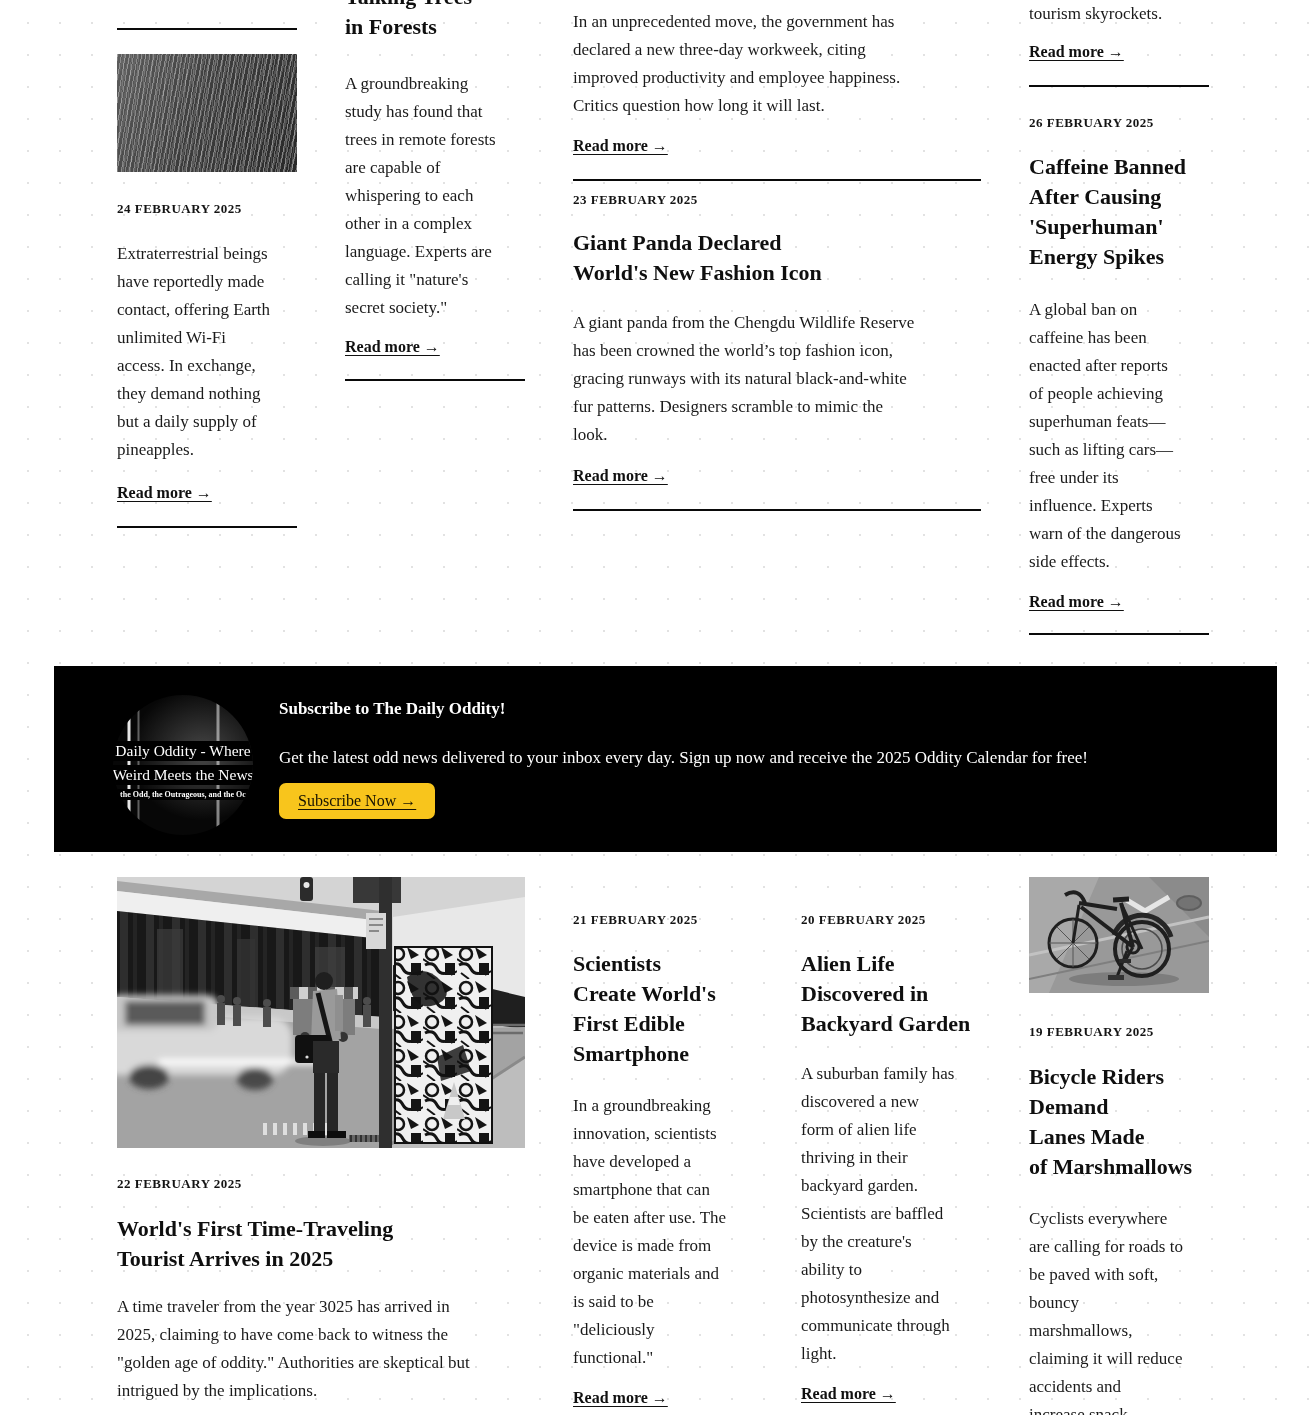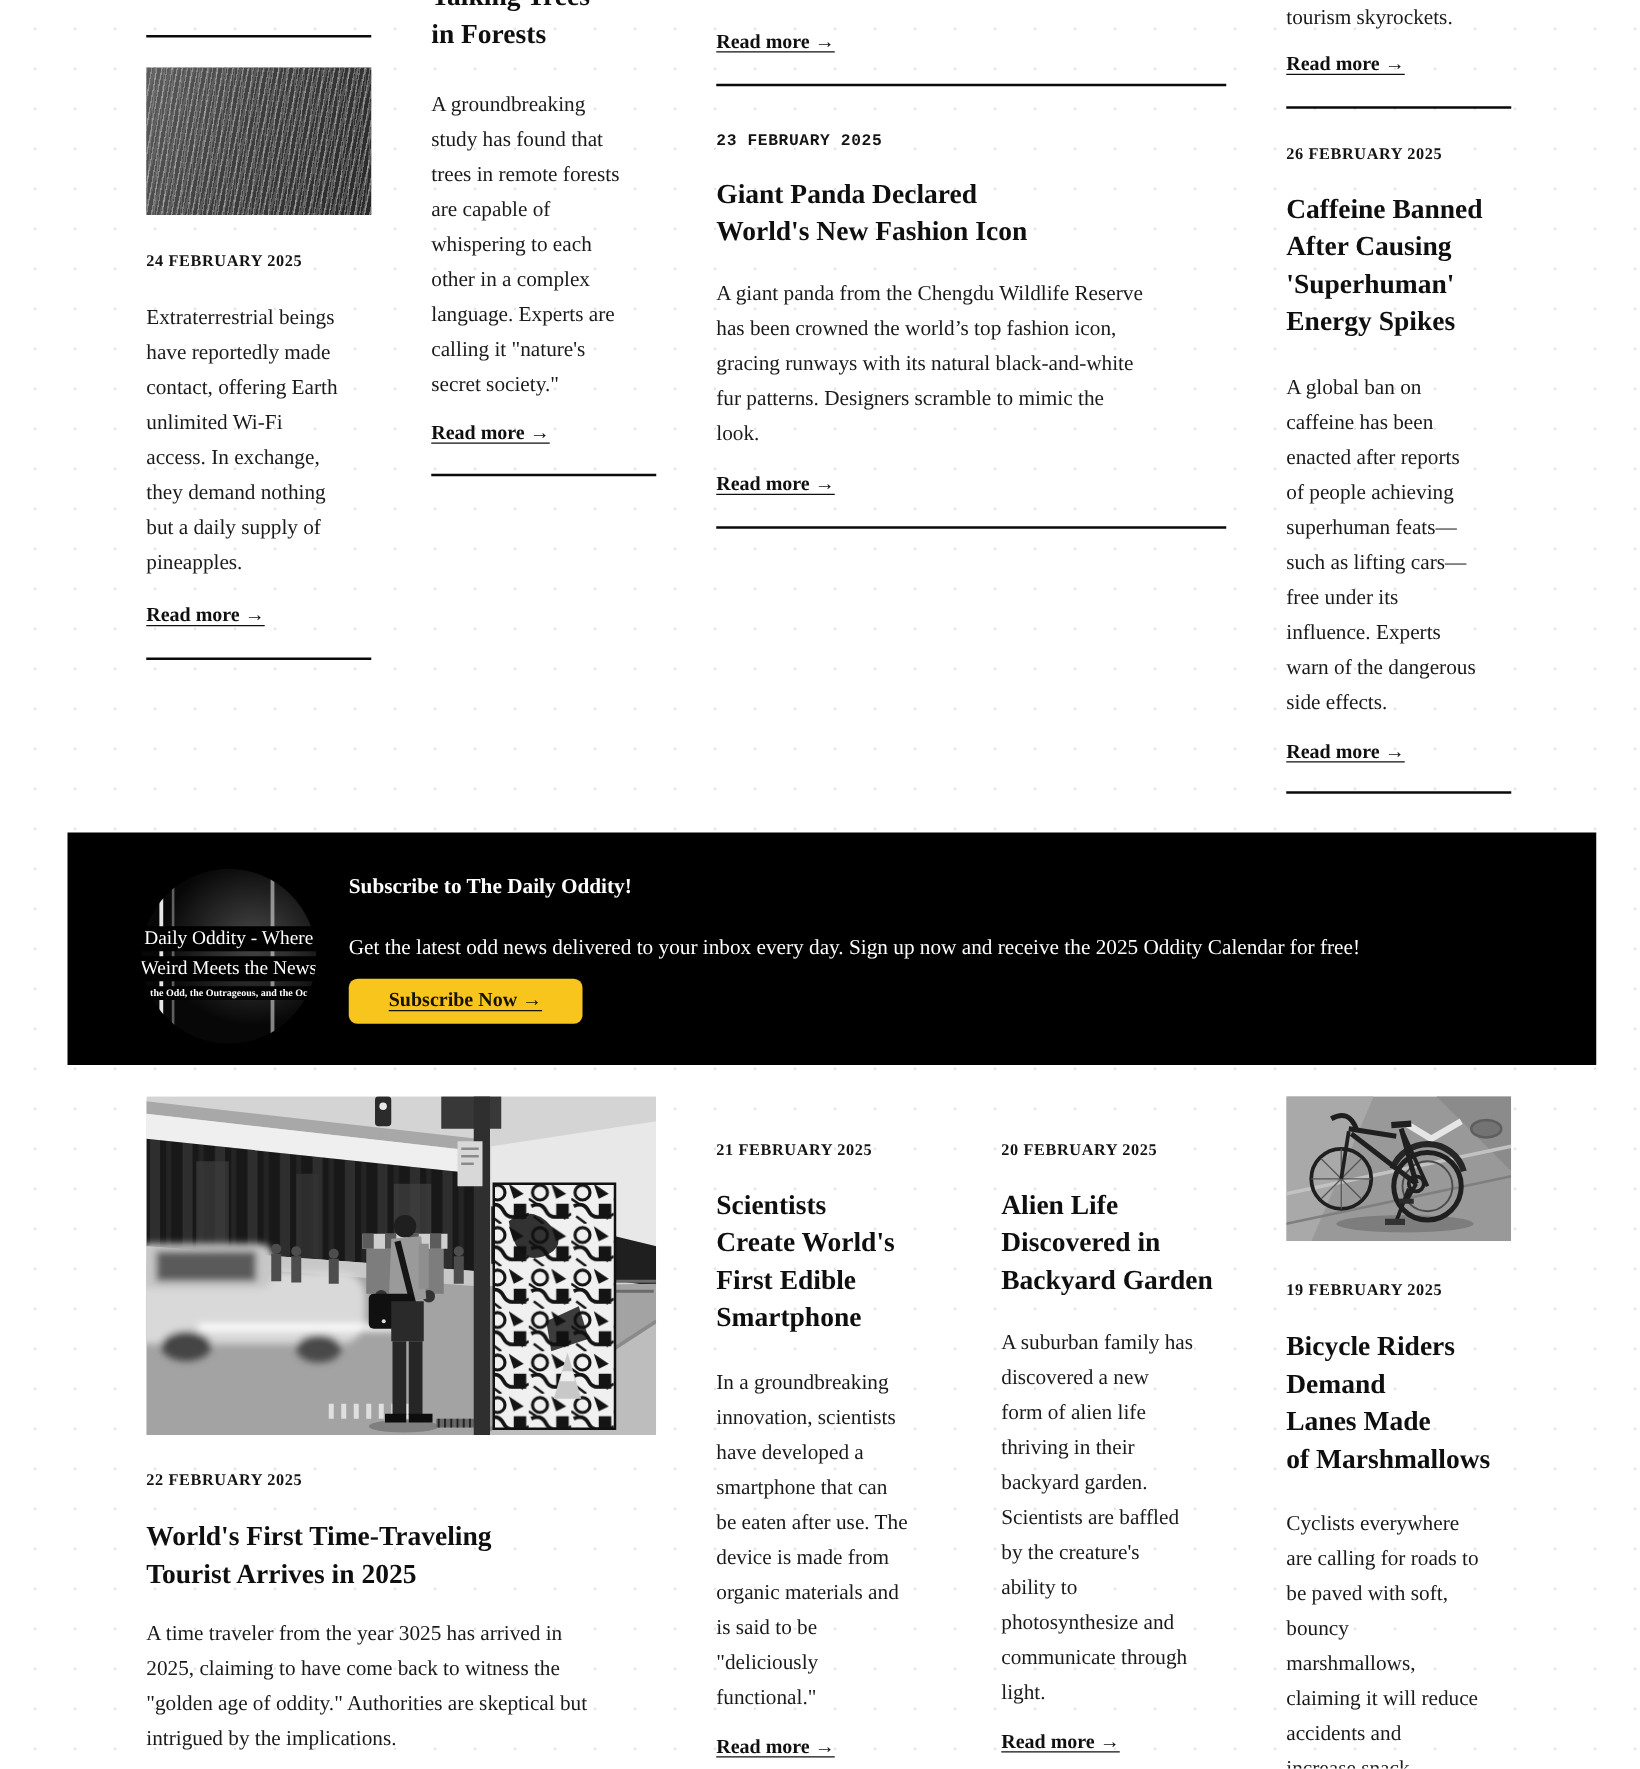--- a/index.html
+++ b/index.html
@@ -39,22 +39,22 @@
   }
   .banner-logo .ltxt { position:absolute; left:0; right:0; top:46px; display:flex; flex-direction:column; align-items:center; }
   .banner-logo .ltxt span { background:#000; color:#fff; white-space:nowrap; padding:1px 3px; }
   .l1,.l2 { font-size:15.5px; }
   .l2 { margin-top:4px; }
   .l3 { font-size:8px; font-weight:700; margin-top:4px; }
   .banner-heading { position:absolute; left:225px; top:33px; font-size:17px; font-weight:700; }
   .banner-msg { position:absolute; left:225px; top:82px; font-size:17px; }
   .banner-btn {
     position:absolute; left:225px; top:117px; display:inline-block;
-    background:#f8c51c; color:#171202; font-size:16px; font-weight:700;
-    padding:9px 32px; border-radius:7px; text-decoration:underline; text-underline-offset:3px;
+    background:#f8c51c; color:#171202; font-size:16px; font-weight:400;
+    padding:9px 19px; border-radius:7px; text-decoration:underline; text-underline-offset:3px;
   }
 </style>
 </head>
 <body>
 
 <div class="page">
 
   <section>
 
     <article class="card narrow" style="left:117px; top:0; width:180px;">
@@ -84,25 +84,29 @@
 other in a complex
 language. Experts are
 calling it "nature's
 secret society."</p>
       <a class="readmore" href="#" style="margin-top:16px;">Read more →</a>
       <hr class="rule" style="margin-top:23px;">
     </article>
 
     <div class="card" style="left:573px; top:8px; width:408px;">
       <article>
+        <p class="body">In an unprecedented move, the government has
+declared a new three-day workweek, citing
+improved productivity and employee happiness.
+Critics question how long it will last.</p>
         <a class="readmore" href="#" style="margin-top:17px;">Read more →</a>
         <hr class="rule" style="margin-top:24px;">
       </article>
       <article>
-        <div class="date" style="margin-top:36px;font-family:Liberation Mono, monospace;">23 FEBRUARY 2025</div>
+        <div class="date" style="margin-top:11px;">23 FEBRUARY 2025</div>
         <h2 class="title" style="margin-top:20px;"><a href="#">Giant Panda Declared
 World's New Fashion Icon</a></h2>
         <p class="body" style="margin-top:21px;">A giant panda from the Chengdu Wildlife Reserve
 has been crowned the world’s top fashion icon,
 gracing runways with its natural black-and-white
 fur patterns. Designers scramble to mimic the
 look.</p>
         <a class="readmore" href="#" style="margin-top:18px;">Read more →</a>
         <hr class="rule" style="margin-top:24px;">
       </article>

